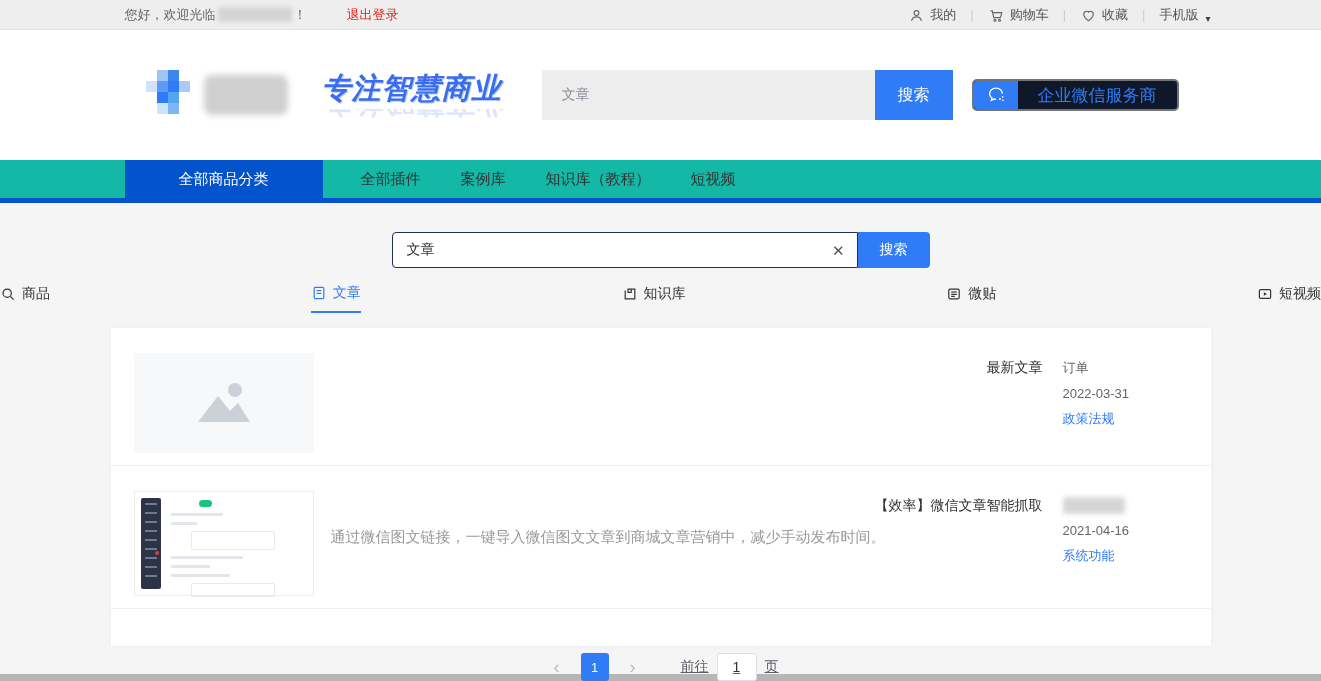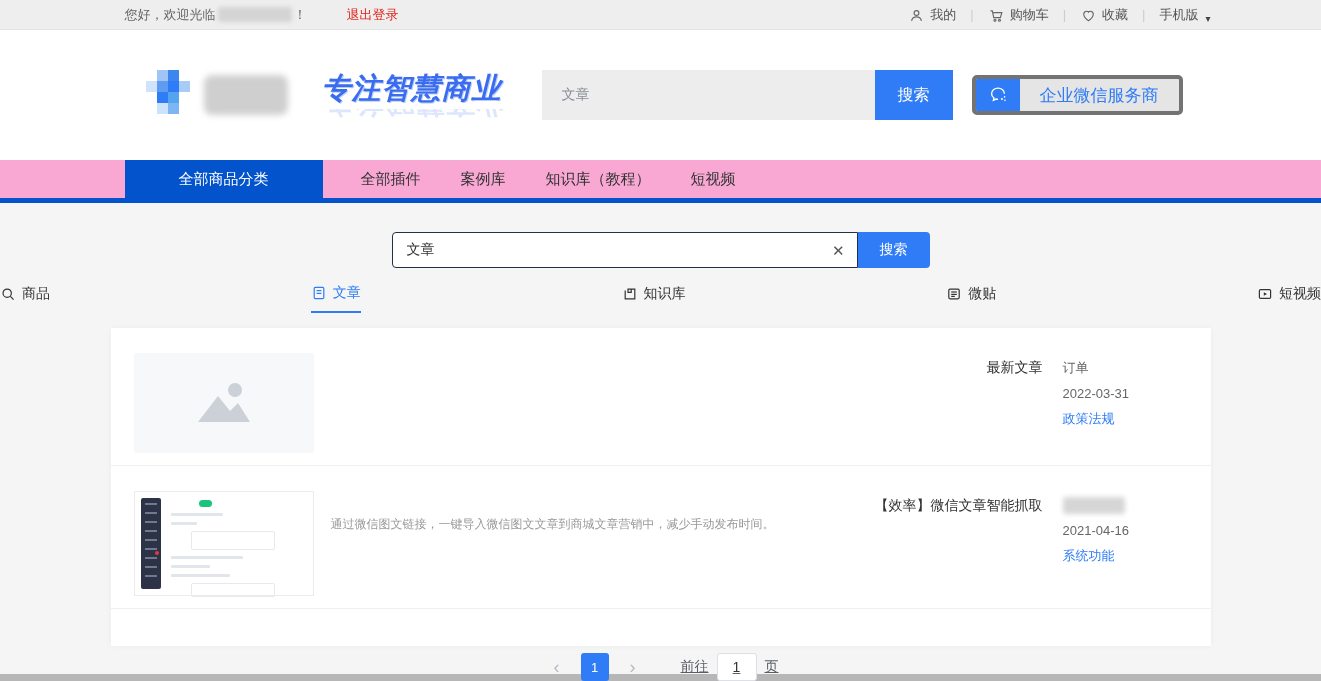--- a/index.html
+++ b/index.html
@@ -30,27 +30,27 @@
   .logo-blob { width:84px; height:40px; border-radius:8px; background:#cfcfcf; filter:blur(3px); }
   .slogan { margin-left:16px; width:190px; flex:none; }
   .slogan-main { font-size:29px; font-weight:bold; font-style:italic; letter-spacing:1px;
                  color:#3a6cf0; text-shadow:1px 1px 0 #b9cdf7; white-space:nowrap; }
   .slogan-reflect { display:block; transform:scaleY(-1); opacity:.16; height:13px; overflow:hidden;
                  font-size:29px; font-weight:bold; font-style:italic; letter-spacing:1px; color:#3a6cf0; white-space:nowrap; }
   .header-search { display:flex; margin-left:30px; height:50px; width:411px; flex:none; }
   .hs-input { width:333px; height:50px; background:#ededee; border:none; outline:none; padding:0 20px;
               font-size:14px; color:#8a8f99; font-family:inherit; }
   .hs-btn { width:78px; height:50px; background:#2f7cf6; color:#fff; border:none; font-size:16px; cursor:pointer; font-family:inherit; }
-  .wecom { margin-left:19px; height:40px; border:4px solid #737373; border-radius:5px; background:#e5e5e5;
+  .wecom { margin-left:19px; height:32px; border:2px solid #737373; border-radius:5px; background:#0f172a;
            display:flex; align-items:center; padding:0; cursor:pointer; overflow:hidden; }
   .wecom-ic { width:44px; height:40px; background:#2f7cf6; display:flex; align-items:center; justify-content:center; }
   .wecom-label { color:#2f7cf6; font-size:17px; padding:0 20px; }
 
   
-  nav { height:38px; background:#f9a8d4; }
+  nav { height:38px; background:#14b8a6; }
   .nav-inner { display:flex; align-items:stretch; height:100%; padding-left:14px; }
   .nav-item { line-height:38px; padding:0 20px; font-size:15px; color:#333; cursor:pointer; }
   .nav-item.active { background:#0353cc; color:#fff; width:198px; text-align:center; padding:0; margin-right:18px; }
   .blue-bar { height:5px; background:#0353cc; }
 
   
   main { height:471px; background:#f5f5f6; padding-top:29px; }
 
   .search2 { width:538px; margin:0 auto; display:flex; height:36px; }
   .search2-box { flex:1; background:#fff; border:1px solid #233049; border-radius:4px 0 0 4px;
@@ -76,21 +76,21 @@
               background:repeating-linear-gradient(to bottom,#707990 0 2px, transparent 2px 9px); }
   .t2-dot { position:absolute; right:2px; top:58%; width:4px; height:4px; border-radius:50%; background:#e23a3a; }
   .t2-main { flex:1; padding:8px 10px 0; }
   .t2-toggle { width:13px; height:7px; border-radius:4px; background:#1bc47d; margin:0 0 6px 28px; }
   .t2-line { height:3px; background:#e2e5ea; border-radius:1px; margin-bottom:6px; }
   .w20{width:20%}.w30{width:30%}.w40{width:40%}.w45{width:45%}.w55{width:55%}
   .t2-box { height:19px; border:1px solid #e6e9ee; border-radius:2px; margin:2px 0 6px 20px; width:64%; }
   .t2-box2 { height:14px; }
   .row-content { flex:1; padding:6px 20px 0 17px; }
   .row-title { font-size:14px; color:#333;text-align:right; }
-  .row-desc { font-size:12px; color:#999; line-height:1.5; }
+  .row-desc { font-size:15px; color:#999; margin-top:11px; line-height:1.5; }
   .row-meta { width:125px; flex:none; padding-top:6px; font-size:13px; color:#666; }
   .row-meta > * { margin-bottom:9px; }
   .meta-blob { width:62px; height:17px; background:#d6d6d6; border-radius:3px; filter:blur(2.5px); }
   .meta-tag { color:#2f7cf6; cursor:pointer; }
 
   .pagination { display:flex; align-items:center; justify-content:center; margin-top:7px; font-size:14px; color:#5a5e66; }
   .pg-arrow { width:28px; height:28px; display:flex; align-items:center; justify-content:center;
               color:#b4bac6; font-size:18px; cursor:pointer; }
   .pg-num { width:28px; height:28px; background:#2f7cf6; color:#fff; border-radius:3px;
             display:flex; align-items:center; justify-content:center; font-size:13px; margin:0 10px; cursor:pointer; }

